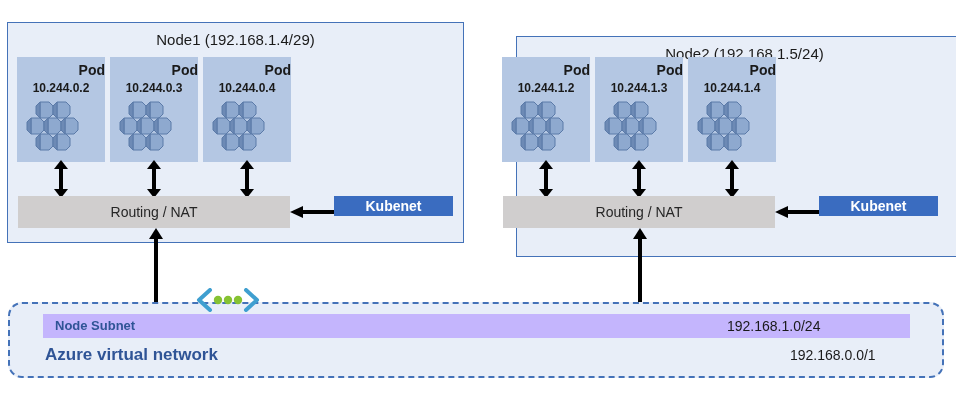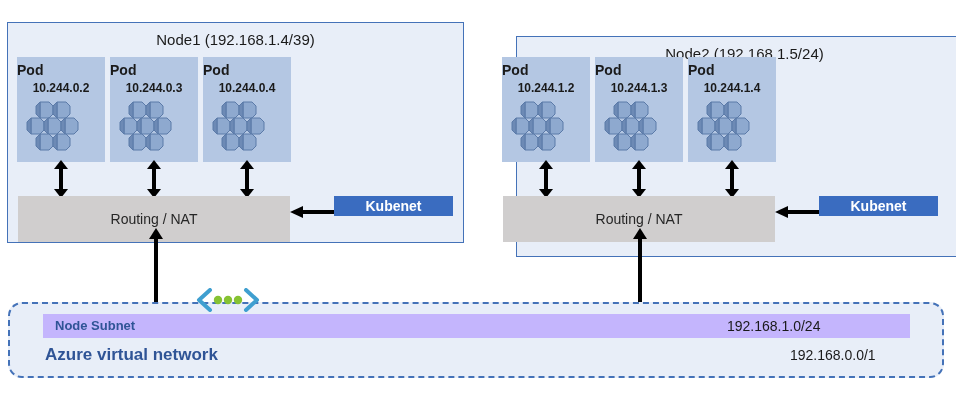--- a/index.html
+++ b/index.html
@@ -43,21 +43,21 @@
     background: #b4c7e3;
     box-sizing: border-box;
     width: 88px;
     height: 105px;
   }
   .pod-label {
     position: absolute;
     top: 6px;
     left: 0;
     right: 0;
-    text-align: left;
+    text-align: right;
     font-size: 14px;
     font-weight: bold;
     color: #1a1a1a;
     line-height: 1.05;
   }
   .pod-ip {
     position: absolute;
     top: 25px;
     left: 0;
     right: 0;
@@ -73,21 +73,21 @@
     left: 50%;
     transform: translateX(-50%);
     width: 74px;
     height: 54px;
   }
 
   
   .routing-bar {
     position: absolute;
     background: #d0cece;
-    height: 46px;
+    height: 32px;
     display: flex;
     align-items: center;
     justify-content: center;
   }
   .routing-bar span {
     font-size: 14px;
     color: #262626;
   }
 
   
@@ -157,21 +157,21 @@
   .peer-icon {
     position: absolute;
   }
 </style>
 </head>
 <body>
 
 <div id="canvas">
 
   <div class="node-box" style="left:7px; top:22px; width:457px; height:221px;">
-    <div class="node-title">Node1 (192.168.1.4/39)</div>
+    <div class="node-title">Node1 (192.168.1.4/29)</div>
   </div>
 
   <div class="pod-box" style="left:17px; top:57px;">
     <div class="pod-label">Pod</div>
     <div class="pod-ip">10.244.0.2</div>
     <svg class="pod-glyph" viewBox="0 0 74 54">
       <g fill="#8ea9cf" stroke="#5b7aa8" stroke-width="1">
         <g>
             <path d="M16,3 h9 l4,4 v8 l-4,4 h-9 z"></path>
             <path d="M16,3 l-4,4 v8 l4,4 z" fill="#6d8ab5"></path>

